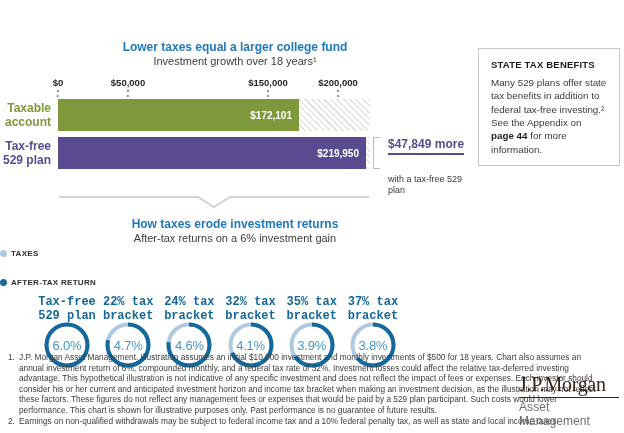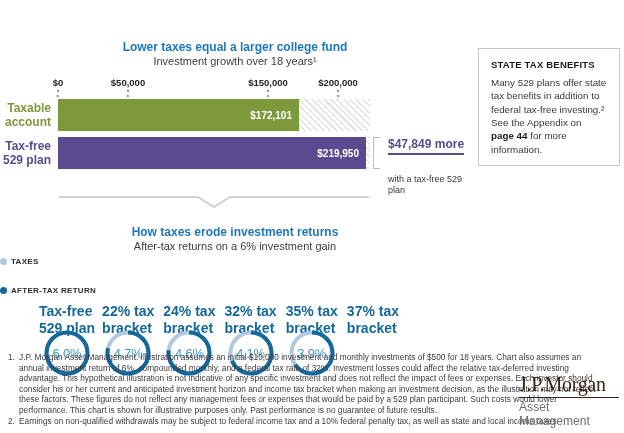--- a/index.html
+++ b/index.html
@@ -31,30 +31,30 @@
     text-align:right; font-size:12px; font-weight:bold; line-height:1.2; }
   .diff-bracket { position:absolute; left:315px; top:60px; width:7px; height:32px;
     border:1.5px solid #b9b9b9; border-right:none; }
   .callout { position:absolute; left:330px; top:57px; width:82px; }
   .callout-amount { display:inline-block; color:#5A4B91; font-weight:bold; font-size:12px;
     border-bottom:2px solid #5A4B91; padding-bottom:2px; }
   .callout-caption { margin-top:19px; font-size:9px; color:#3b3b3b; line-height:1.25; }
 
   .divider { margin:14px 0 0 58px; width:312px; height:14px; display:block; }
 
-  .returns { margin-top:16px; }
+  .returns { margin-top:8px; }
   .legend { display:flex; justify-content:center; gap:20px; margin-top:5px;flex-direction:column; }
   .legend-item { display:flex; align-items:center; gap:4px; }
   .legend-dot { width:7px; height:7px; border-radius:50%; }
   .legend-label { font-size:8px; font-weight:bold; color:#2e2e2e; letter-spacing:.3px; }
 
   .donut-row { display:flex; justify-content:space-between; margin:8px 0 0 38px; width:364px; }
   .donut-item { width:58px; display:flex; flex-direction:column; align-items:center; }
-  .donut-label { font-size:14px; font-weight:bold; color:#15689C; text-align:left;
-    line-height:1.2; height:24px; }
+  .donut-label { font-size:12px; font-weight:bold; color:#15689C; text-align:right;
+    line-height:1.2; height:24px;font-family:Liberation Mono, monospace; }
   .donut { position:relative; width:48px; height:48px; margin-top:2px; }
   .donut svg { display:block; }
   .donut-pct { position:absolute; inset:0; display:flex; align-items:center; justify-content:center;
     font-size:13px; color:#4796C3; letter-spacing:-.2px; }
 
   
   .sidebox { position:absolute; left:478px; top:48px; width:142px; min-height:110px;
     border:1px solid #c8c8c8; background:#fff; padding:10px 12px 9px 12px; }
   .sidebox-title { font-size:9.5px; font-weight:bold; color:#1a1a1a; letter-spacing:.2px; }
   .sidebox-body { margin-top:6px; font-size:9.8px; color:#3b3b3b; line-height:1.36; }
@@ -176,20 +176,27 @@
           <div class="donut">
             <svg width="48" height="48" viewBox="0 0 48 48">
               <circle cx="24" cy="24" r="20.5" fill="none" stroke="#AFC9E1" stroke-width="4"></circle>
               <circle class="donut-arc" cx="24" cy="24" r="20.5" fill="none" stroke="#15689C" stroke-width="4" transform="rotate(-90 24 24)" stroke-dasharray="83.72 128.81"></circle>
             </svg>
             <div class="donut-pct">3.9%</div>
           </div>
         </div>
         <div class="donut-item">
           <div class="donut-label"><span>37% tax</span><br><span>bracket</span></div>
+          <div class="donut">
+            <svg width="48" height="48" viewBox="0 0 48 48">
+              <circle cx="24" cy="24" r="20.5" fill="none" stroke="#AFC9E1" stroke-width="4"></circle>
+              <circle class="donut-arc" cx="24" cy="24" r="20.5" fill="none" stroke="#15689C" stroke-width="4" transform="rotate(-90 24 24)" stroke-dasharray="81.58 128.81"></circle>
+            </svg>
+            <div class="donut-pct">3.8%</div>
+          </div>
         </div>
       </div>
     </div>
   </div>
 
   <div class="sidebox">
     <div class="sidebox-title">STATE TAX BENEFITS</div>
     <div class="sidebox-body"><span>Many 529 plans offer state tax benefits in addition to federal tax-free investing.² See the Appendix on </span><b>page 44</b><span> for more information.</span></div>
   </div>
 

